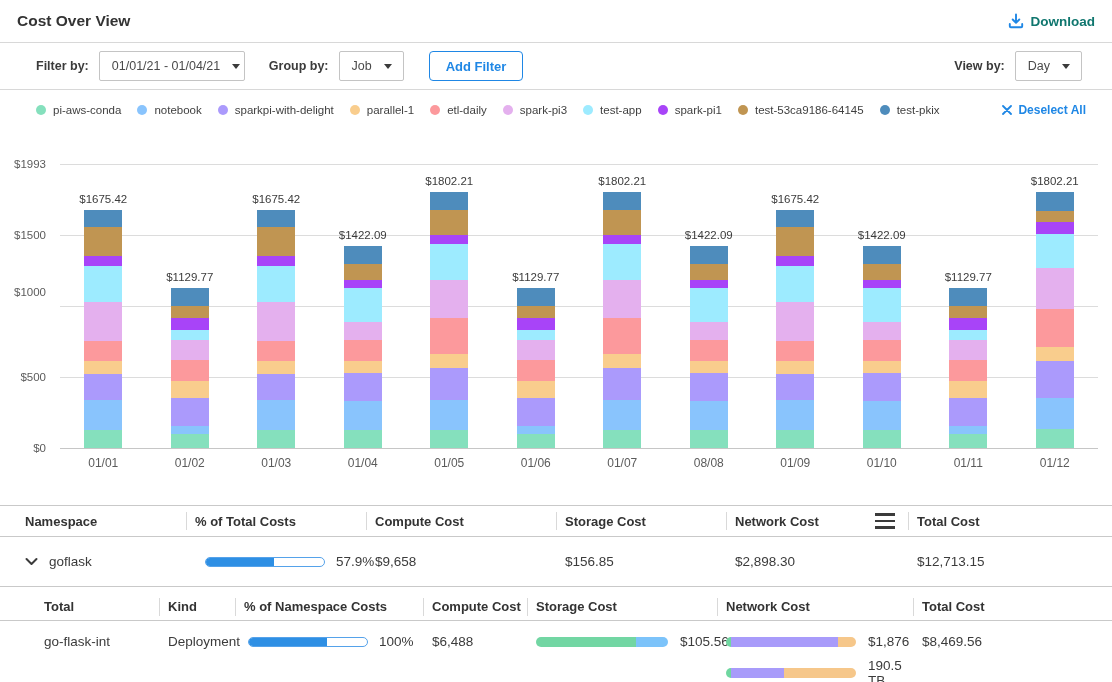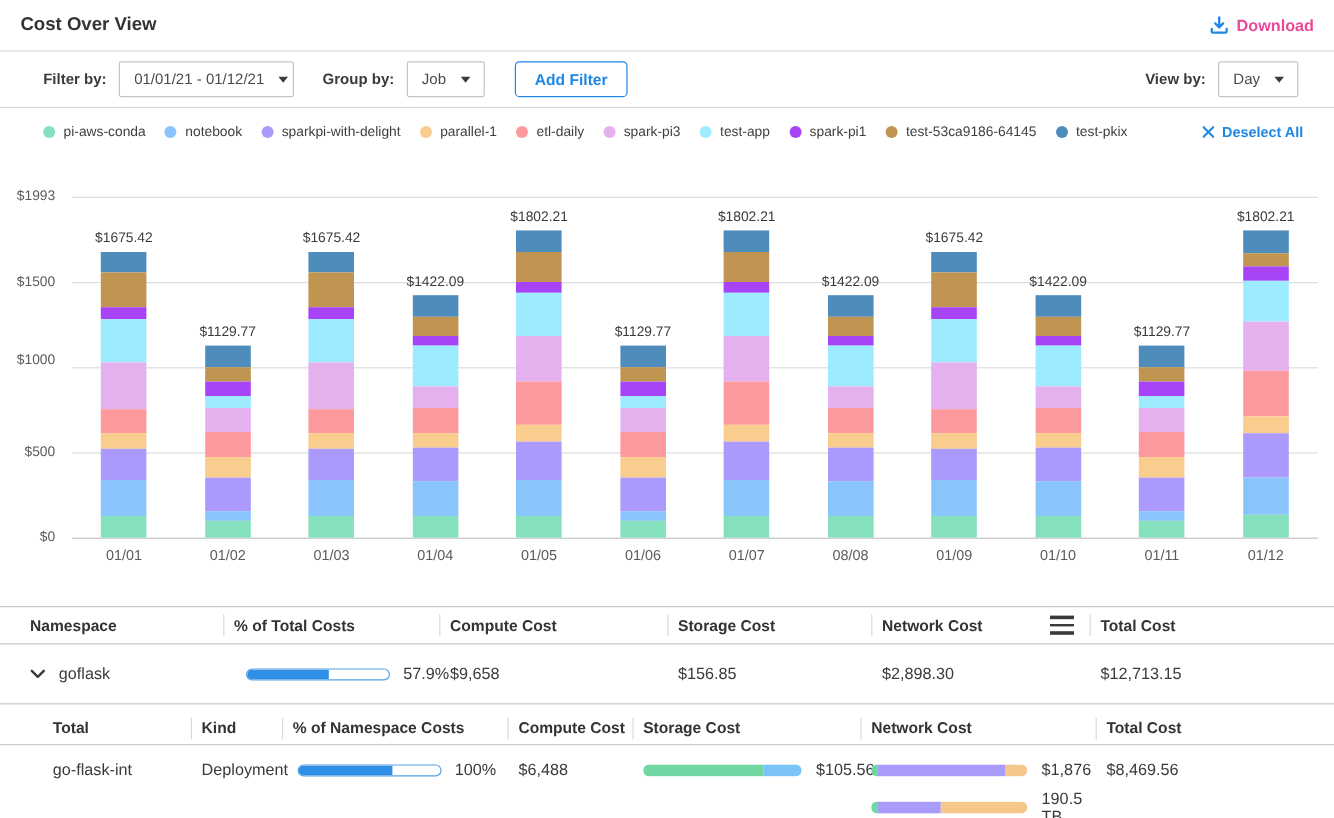--- a/index.html
+++ b/index.html
@@ -5,21 +5,21 @@
   * { margin:0; padding:0; box-sizing:border-box; }
   html,body { background:#fff; }
   body { font-family:"Liberation Sans","DejaVu Sans",sans-serif; color:#3b3b3b; }
   .app { width:1112px; height:682px; background:#fff; overflow:hidden; position:relative; }
 
   
   .topbar { height:43px; display:flex; align-items:center; justify-content:space-between;
             padding:0 17px; border-bottom:1px solid #d8d8d8; }
   .page-title { font-size:15.5px; font-weight:700; color:#333; }
   .download-btn { display:flex; align-items:center; gap:7px; background:none; border:none;
-                  color:#ec4899; font-weight:700; font-size:13.5px; cursor:pointer;
+                  color:#0f766e; font-weight:700; font-size:13.5px; cursor:pointer;
                   font-family:inherit; }
 
   
   .filterbar { height:47px; display:flex; align-items:center; padding:0 30px 0 36px;
                border-bottom:1px solid #d8d8d8; }
   .flabel { font-size:12.5px; font-weight:700; color:#3b3b3b; margin-right:10px; white-space:nowrap; }
   .select { display:inline-flex; align-items:center; justify-content:space-between; gap:12px;
             border:1px solid #c4c4c4; border-radius:2px; height:30px; padding:0 11px 0 12px;
             font-size:12.5px; color:#4a4a4a; background:#fff; cursor:pointer; white-space:nowrap; }
   .caret { width:0; height:0; border-left:4.5px solid transparent; border-right:4.5px solid transparent;
@@ -98,21 +98,21 @@
             <path d="M1.8 11v2.2a1 1 0 0 0 1 1h10.4a1 1 0 0 0 1-1V11" stroke="#1f87e5" stroke-width="1.9" fill="none" stroke-linecap="round"></path>
           </svg>
       </span>
       <span>Download</span>
     </button>
   </div>
 
   <div class="filterbar">
     <span class="flabel">Filter by:</span>
     <div class="select sel-date">
-      <span>01/01/21 - 01/12/21</span>
+      <span>01/01/21 - 01/04/21</span>
       <span class="caret"></span>
     </div>
     <span class="flabel">Group by:</span>
     <div class="select sel-group">
       <span>Job</span>
       <span class="caret"></span>
     </div>
     <button class="add-filter-btn">Add Filter</button>
     <div class="spacer"></div>
     <span class="flabel">View by:</span>
@@ -173,21 +173,21 @@
       <span>Deselect All</span>
     </div>
   </div>
 
   <div class="chart">
       <div class="gridline base" style="top: 300px;"></div>
       <div class="ytick" style="top: 300px;">$0</div>
       <div class="gridline" style="top: 229px;"></div>
       <div class="ytick" style="top: 229px;">$500</div>
       <div class="gridline" style="top: 158px;"></div>
-      <div class="ytick" style="top: 152px;">$1000</div>
+      <div class="ytick" style="top: 144px;">$1000</div>
       <div class="gridline" style="top: 87px;"></div>
       <div class="ytick" style="top: 87px;">$1500</div>
       <div class="gridline" style="top: 16px;"></div>
       <div class="ytick" style="top: 16px;">$1993</div>
       <div class="bar" style="left: 84.25px; bottom: 34px; height: 237.91px;">
         <div style="height: 18.0493px; background: rgb(133, 224, 189);"></div>
         <div style="height: 29.8453px; background: rgb(137, 196, 253);"></div>
         <div style="height: 25.7238px; background: rgb(171, 154, 252);"></div>
         <div style="height: 13.7857px; background: rgb(249, 205, 141);"></div>
         <div style="height: 20.039px; background: rgb(252, 153, 156);"></div>

